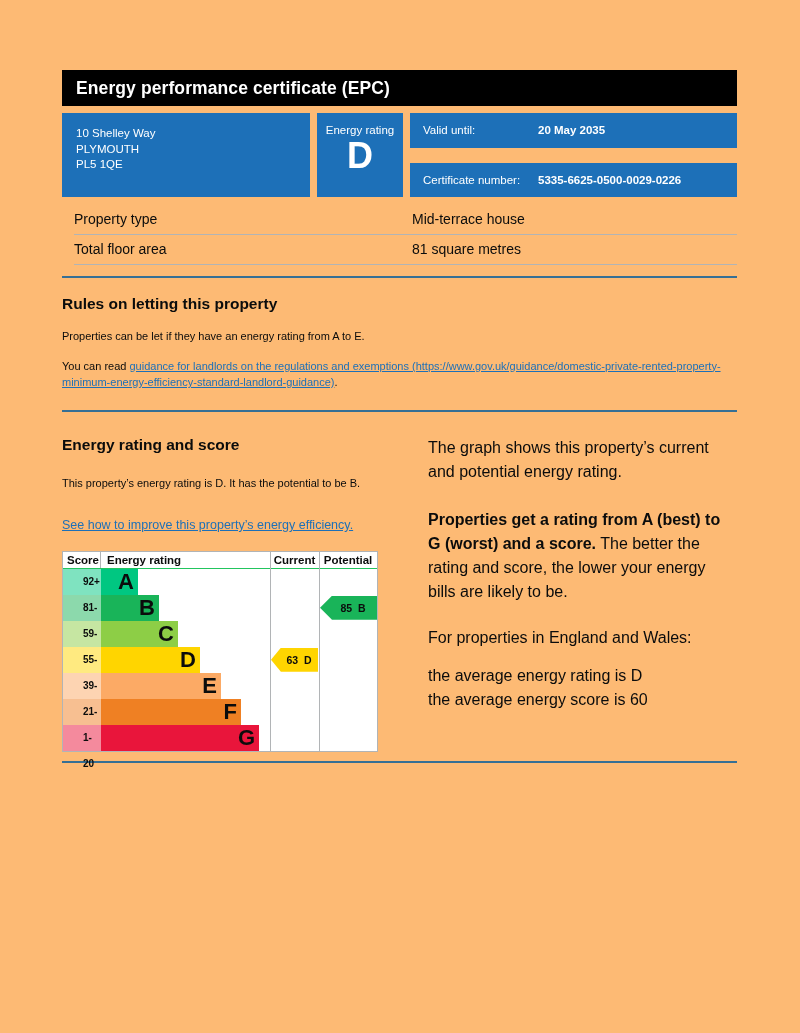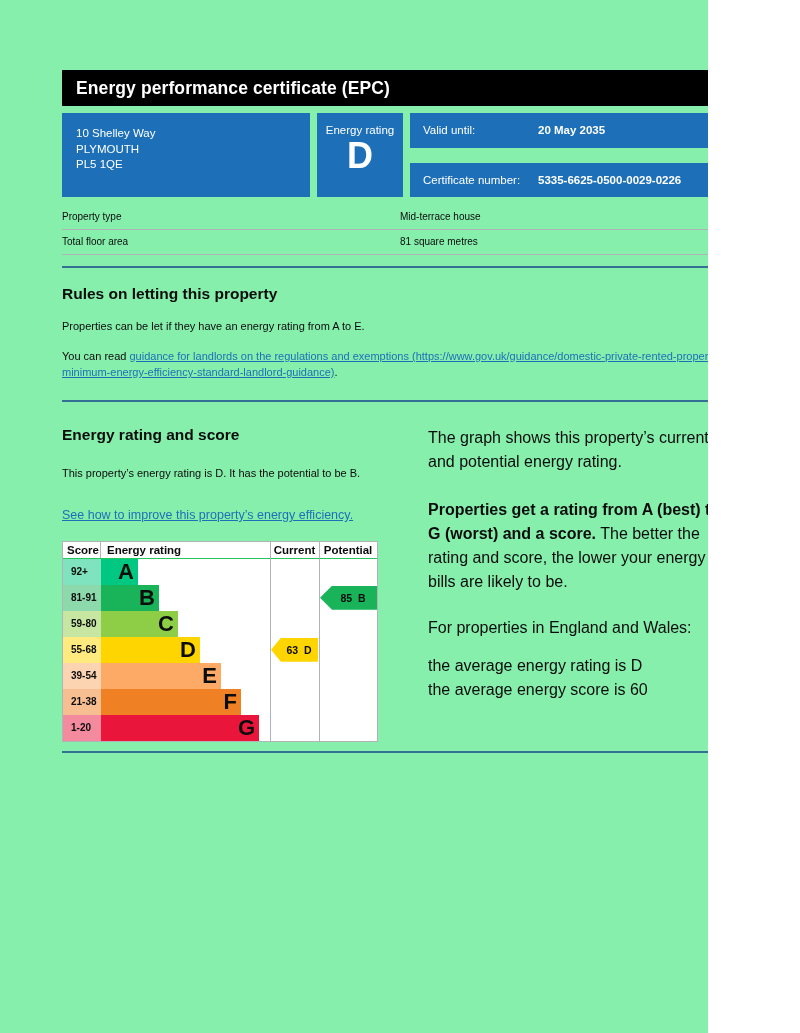--- a/index.html
+++ b/index.html
@@ -1,18 +1,18 @@
 <!DOCTYPE html>
 <html><head>
 <meta charset="utf-8">
 <style>
   * { margin:0; padding:0; box-sizing:border-box; }
   html,body { background:#ffffff; }
   .page {
-    width:708px; height:1033px; background:#86efac; overflow:hidden;
+    width:800px; height:1033px; background:#fdba74; overflow:hidden;
     font-family:"Liberation Sans","DejaVu Sans",sans-serif; color:#0b0c0c;
     position:relative;
   }
   .content { margin-left:62px; width:675px; padding-top:70px; }
 
   
   .title-bar {
     background:#000000; color:#ffffff; height:36px;
     display:flex; align-items:center; padding-left:14px;
     font-size:17.5px; font-weight:bold; letter-spacing:.1px;
@@ -24,21 +24,21 @@
   .address-box { width:248px; padding:13px 14px; font-size:11.5px; line-height:1.35; }
   .rating-box { width:86px; text-align:center; padding-top:11px; }
   .rating-box .rating-label { font-size:11.5px; }
   .rating-box .rating-letter { font-size:36px; font-weight:bold; line-height:1.05; margin-top:1px; }
   .validity-col { flex:1; display:flex; flex-direction:column; gap:15px; }
   .validity-ro { flex:1; display:flex; align-items:center; padding-left:13px; font-size:11.5px; }
   .validity-ro .lbl { width:115px; }
   .validity-ro .val { font-weight:bold; }
 
   
-  .details-table { margin-top:8px; font-size:10px; }
+  .details-table { margin-top:8px; font-size:14px;margin-left:12px; }
   .details-row { display:flex; padding:6px 0 7px 0; border-bottom:1px solid #b1b4b6; }
   .details-row .d-label { width:338px; }
 
   .divider { height:2px; background:#366f94; }
   .divider.d1 { margin-top:11px; }
   .divider.d2 { margin-top:19px; }
   .divider.d3 { margin-top:9px; }
 
   h2.section-heading { font-size:15.5px; font-weight:bold; color:#0b0c0c; }
   .rules-heading { margin-top:17px; }
@@ -64,21 +64,21 @@
     position:relative; width:316px; margin-top:16px;
     border:1px solid #b1b4b6; background:#ffffff;
   }
   .chart-header { display:flex; height:17px; border-bottom:1px solid #22c55e;
     font-size:11.5px; font-weight:bold; align-items:center; }
   .ch-score { width:38px; padding-left:4px; border-right:1px solid #b1b4b6; height:100%; line-height:16px; }
   .ch-rating { width:169px; padding-left:6px; }
   .ch-current { width:49px; text-align:center; }
   .ch-potential { width:58px; text-align:center; }
   .chart-row { display:flex; height:26px; }
-  .chart-score { width:38px; font-size:10px; font-weight:bold; line-height:26px; padding-left:8px; }
+  .chart-score { width:38px; font-size:10px; font-weight:bold; line-height:26px; padding-left:20px; }
   .chart-bar { font-size:22px; font-weight:bold; line-height:25px; text-align:right; padding-right:4px; color:#0b0c0c; }
   .col-line { position:absolute; top:0; bottom:0; width:1px; background:#b1b4b6; }
   .col-line.c1 { left:207px; }
   .col-line.c2 { left:256px; }
   .chart-arrow {
     position:absolute; height:24px; line-height:24px;
     font-size:10.5px; font-weight:bold; text-align:center; padding-left:9px;
     clip-path:polygon(0% 50%, 21% 0%, 100% 0%, 100% 100%, 21% 100%);
   }
 </style>

